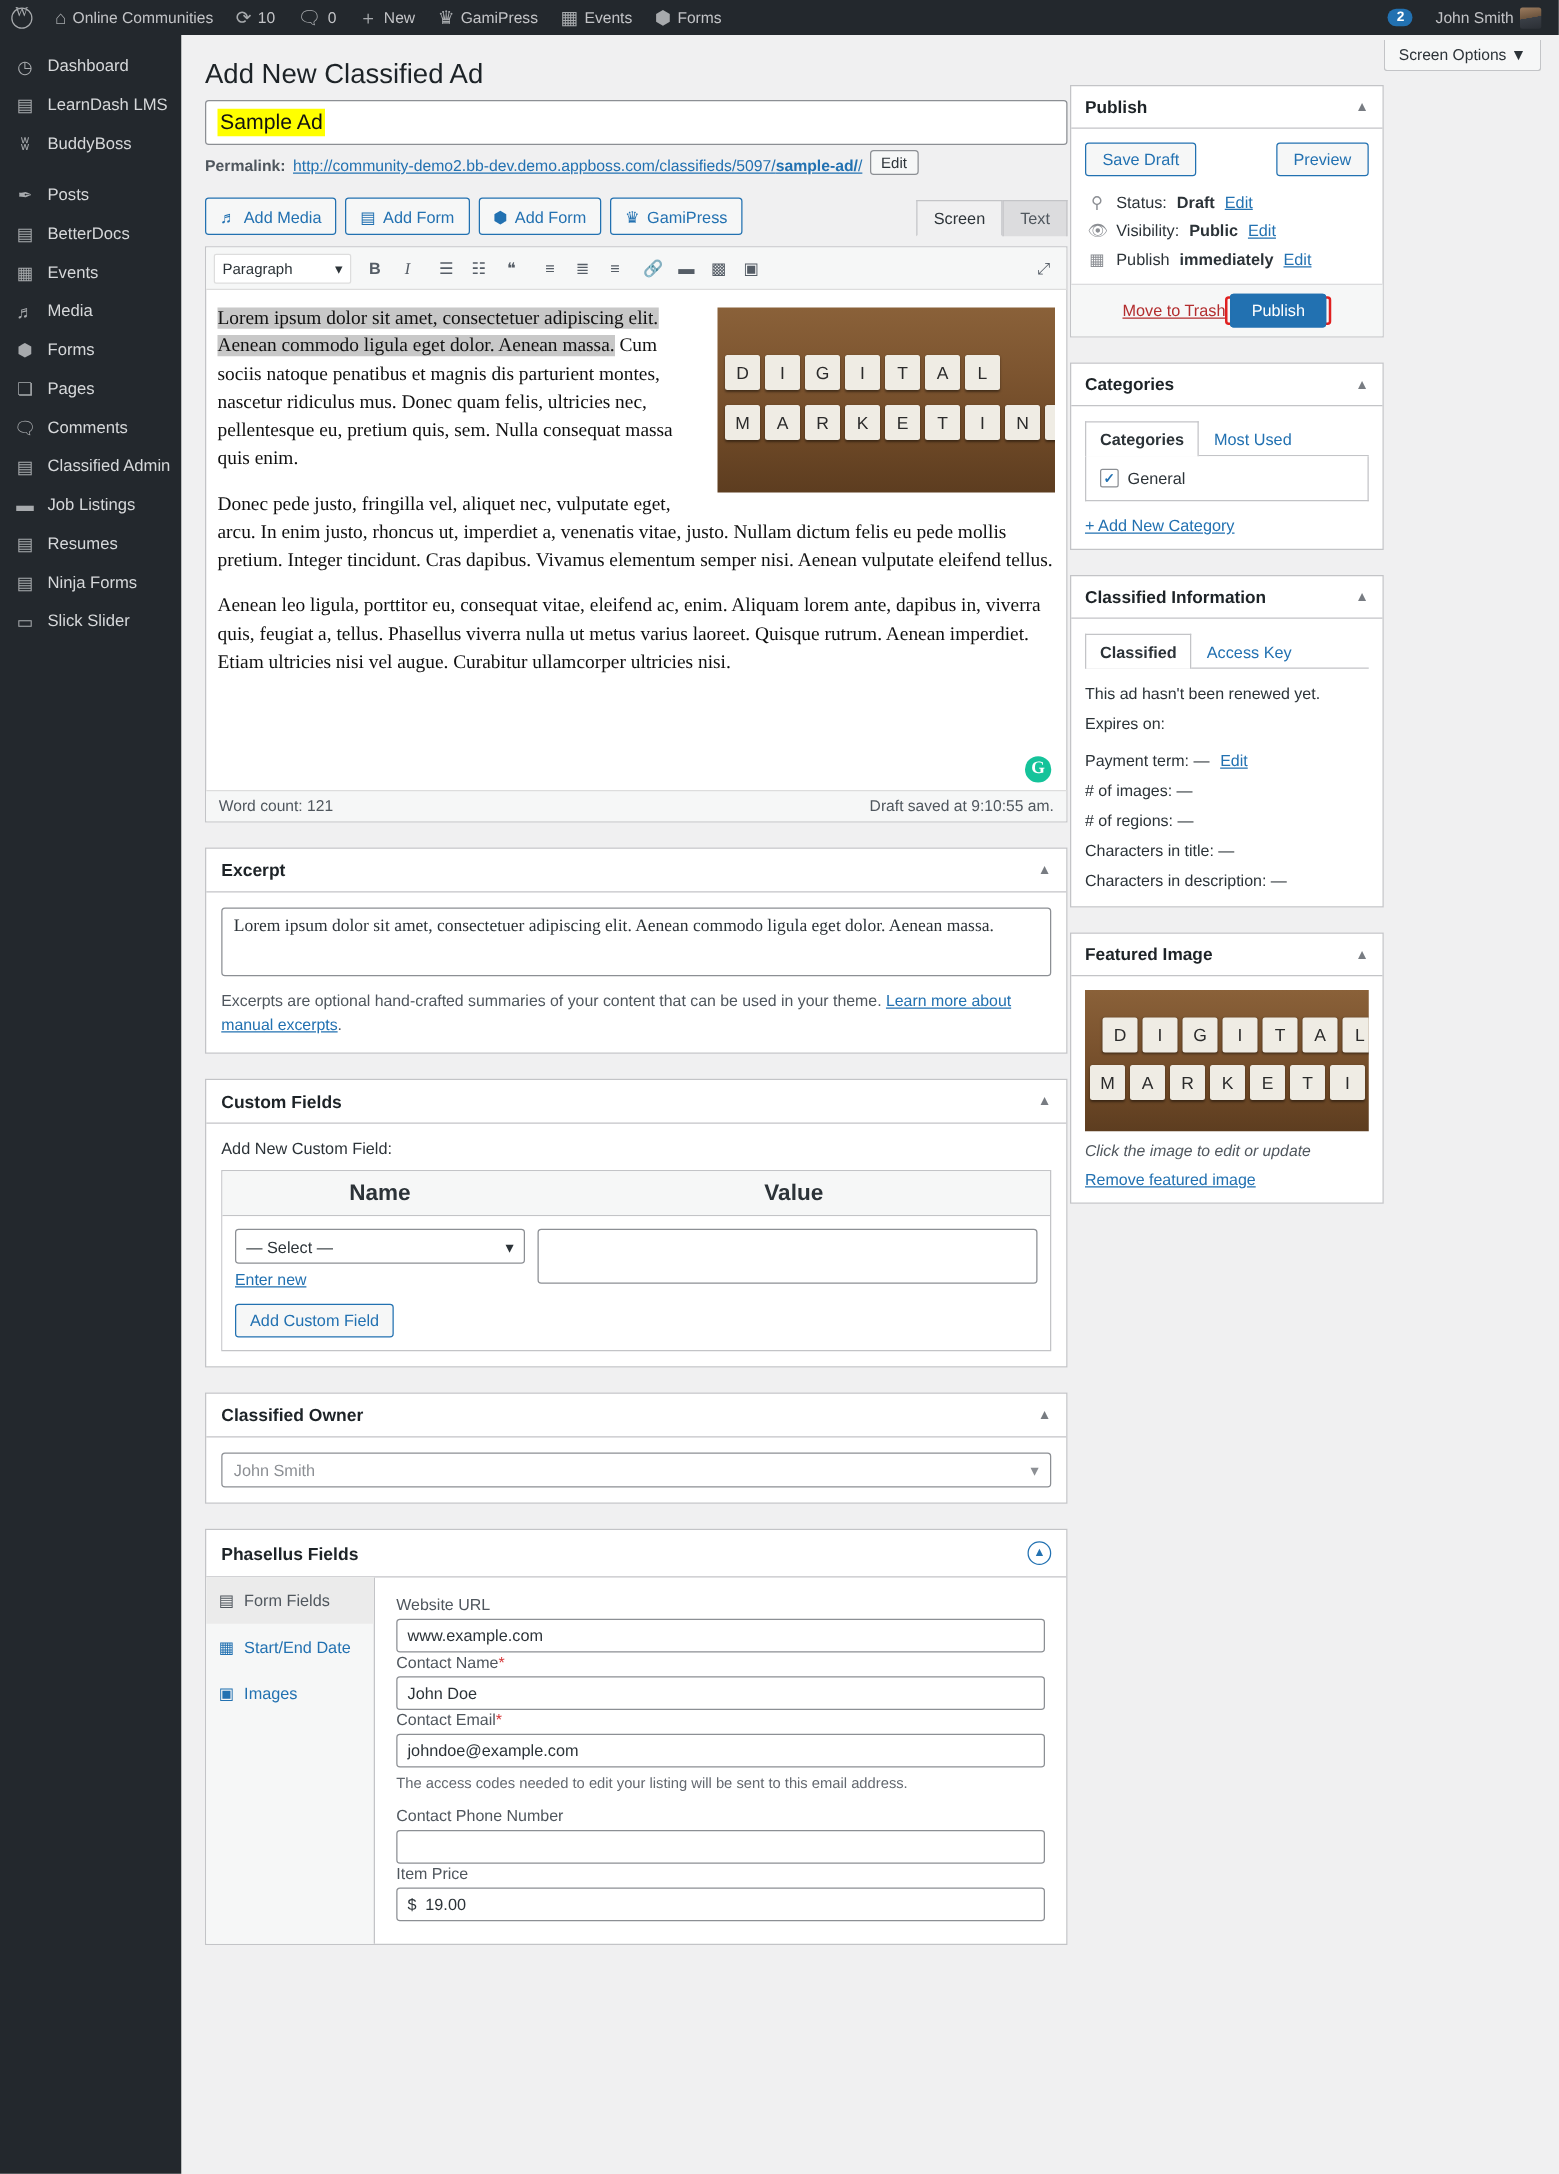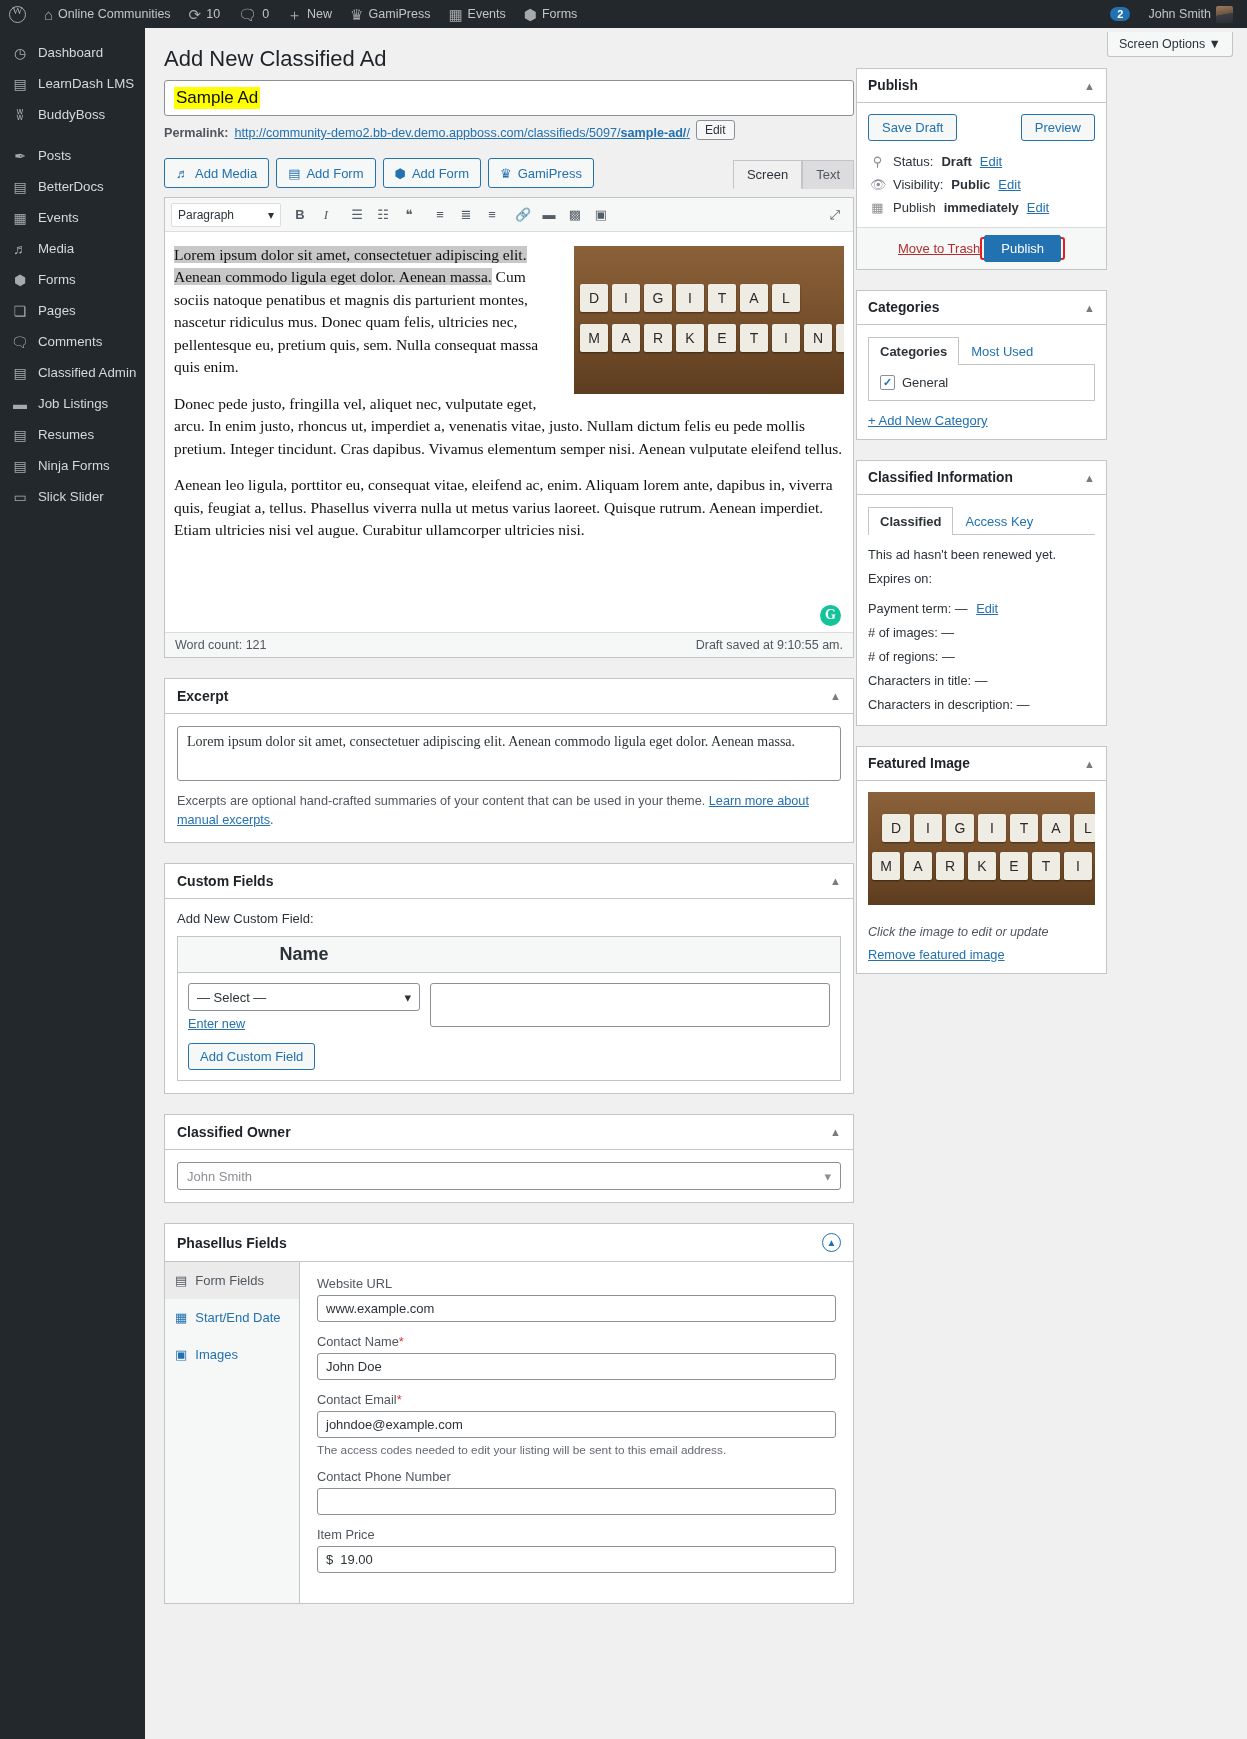--- a/index.html
+++ b/index.html
@@ -135,21 +135,21 @@
   .cfields { display:flex; }
   .cf-tabs { width:135px; background:#f6f7f7; border-right:1px solid #c3c4c7; flex:none; }
   .cf-tab { display:flex; align-items:center; gap:8px; padding:11px 10px; font-size:13px; color:#2271b1; }
   .cf-tab.active { background:#ebebeb; color:#50575e; }
   .cf-tab .mi { color:#2271b1; font-size:13px; }
   .cf-tab.active .mi { color:#50575e; }
   .cf-panel { flex:1; padding:14px 17px 18px 17px; }
   .fl { font-size:12.8px; color:#50575e; margin-bottom:4px; }
   .req { color:#d63638; }
   .fi { width:100%; height:27px; border:1px solid #8c8f94; border-radius:3px; background:#fff;
-        display:flex; align-items:center; padding:0 8px; font-size:13px; color:#2c3338; margin-bottom:12px; }
+        display:flex; align-items:center; padding:0 8px; font-size:13px; color:#2c3338; margin-bottom:0; }
   .fhelp { font-size:11.8px; color:#646970; margin:-9px 0 12px 0; }
   .price-prefix { color:#2c3338; margin-right:7px; }
 
   
   .side-box { background:#fff; border:1px solid #c3c4c7; margin-bottom:20px; }
   .sb-head { display:flex; align-items:center; justify-content:space-between; padding:9px 11px; border-bottom:1px solid #c3c4c7; }
   .sb-title { font-size:13.8px; font-weight:700; color:#1d2327; }
   .sb-body { padding:11px; }
 
   .pub-top { display:flex; justify-content:space-between; padding:11px 11px 9px 11px; }
@@ -171,21 +171,21 @@
   .ckbox { width:15px; height:15px; border:1px solid #8c8f94; border-radius:2px; background:#fff;
            display:flex; align-items:center; justify-content:center; color:#2271b1; font-size:11px; font-weight:700; }
   .addcat { display:block; margin-top:12px; font-size:13px; color:#2271b1; text-decoration:underline; }
 
   .ci-line { font-size:12.8px; color:#2c3338; margin-bottom:9px; }
   .ci-line.gap { margin-top:15px; }
 
   .feat-img { width:100%; height:113px;
               background:linear-gradient(180deg,#8a6139 0%,#7d5530 35%,#6d4826 70%,#5d3d20 100%);
               position:relative; overflow:hidden; }
-  .feat-note { font-style:italic; font-size:12.6px; color:#50575e; margin-top:20px; }
+  .feat-note { font-style:italic; font-size:12.6px; color:#50575e; margin-top:9px; }
   .feat-remove { display:block; margin-top:8px; font-size:12.8px; color:#2271b1; text-decoration:underline; }
 </style>
 </head>
 <body>
 
 <div id="adminbar">
   <div class="ab-item">
     <span class="wp-logo"></span>
   </div>
   <div class="ab-item">
@@ -405,20 +405,21 @@
     <div class="postbox">
       <div class="pb-head">
         <span class="pb-title">Custom Fields</span>
         <span class="pb-toggle">▲</span>
       </div>
       <div class="pb-body">
         <div class="cf-label">Add New Custom Field:</div>
         <div class="cf-table">
           <div class="cf-thead">
             <div class="cf-th name">Name</div>
+            <div class="cf-th value">Value</div>
           </div>
           <div class="cf-body">
             <div class="cf-left">
               <div class="cf-select">
                 <span>— Select —</span>
                 <span>▾</span>
               </div>
               <div class="cf-enternew">Enter new</div>
               <div class="cf-addbtn">Add Custom Field</div>
             </div>

